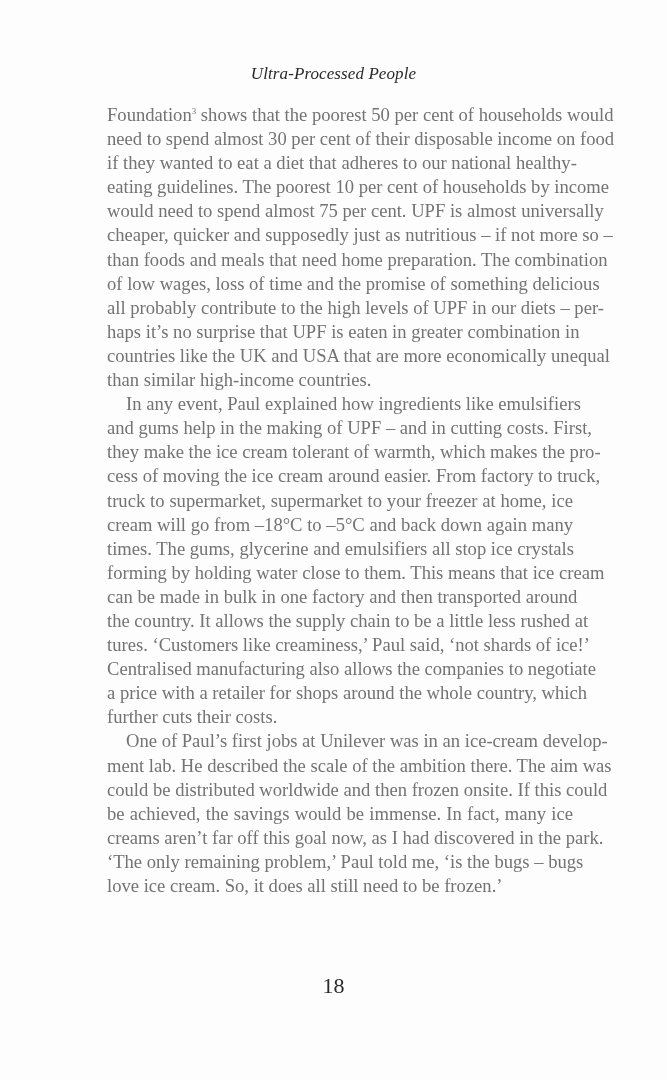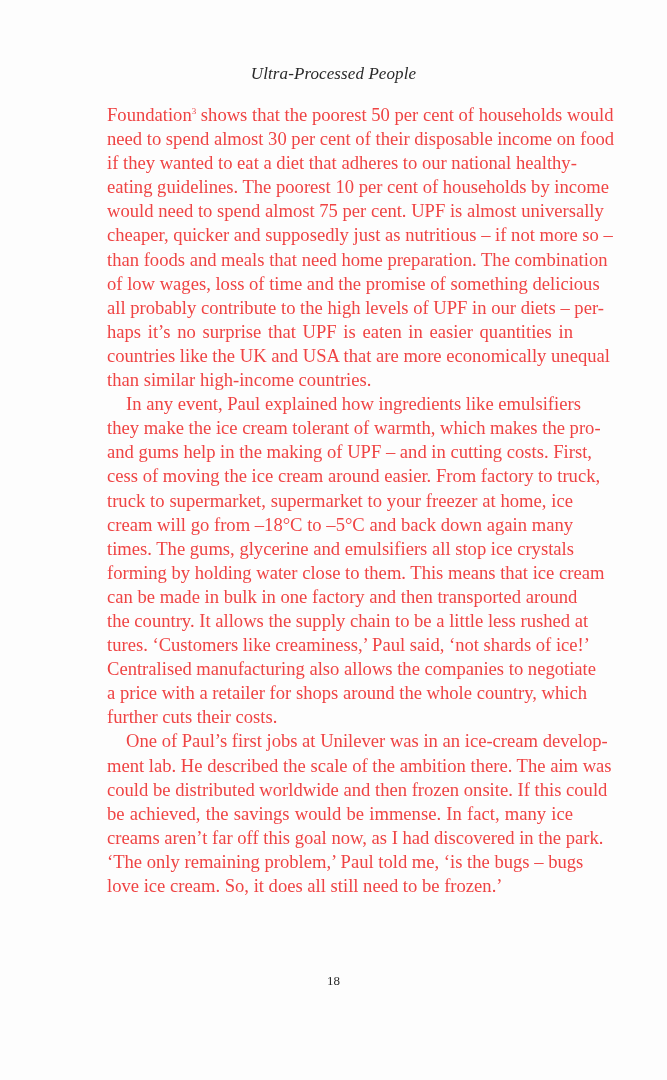--- a/index.html
+++ b/index.html
@@ -6,58 +6,58 @@
   body { width: 667px; height: 1080px; position: relative; overflow: hidden; }
   .page { position: absolute; left: 0; top: 0; width: 667px; height: 1080px; background: #fdfdfd; }
   .running-head {
     position: absolute; left: 0; right: 0; top: 64px; text-align: center;
     font-family: "Liberation Serif", "DejaVu Serif", serif; font-style: italic;
     font-size: 17px; color: #2a2a2a; letter-spacing: 0.1px;
   }
   .body-text {
     position: absolute; left: 107px; top: 103px; width: 466px;
     font-family: "Liberation Serif", "DejaVu Serif", serif;
-    font-size: 18.6px; line-height: 24.1px; color: #ef4444;
+    font-size: 18.6px; line-height: 24.1px; color: #737373;
   }
   .line {
     display: block; height: 24.1px; white-space: nowrap;
     text-align: justify; text-align-last: justify;
   }
   .line.last { text-align-last: left; }
   .line.indent { text-indent: 19px; }
   .page-number {
     position: absolute; left: 0; right: 0; top: 973px; text-align: center;
-    font-family: "Liberation Serif", "DejaVu Serif", serif; font-size: 13px; color: #2a2a2a;
+    font-family: "Liberation Serif", "DejaVu Serif", serif; font-size: 22px; color: #2a2a2a;
   }
   sup { font-size: 9px; vertical-align: 7px; line-height: 0; }
 </style>
 </head>
 <body>
 
 <div class="page">
   <div class="running-head">Ultra-Processed People</div>
   <div class="body-text" id="body-text">
       <div>
         <span class="line">Foundation<sup>3</sup> shows that the poorest 50 per cent of households would</span>
         <span class="line">need to spend almost 30 per cent of their disposable income on food</span>
         <span class="line">if they wanted to eat a diet that adheres to our national healthy-</span>
         <span class="line">eating guidelines. The poorest 10 per cent of households by income</span>
         <span class="line">would need to spend almost 75 per cent. UPF is almost universally</span>
         <span class="line">cheaper, quicker and supposedly just as nutritious – if not more so –</span>
         <span class="line">than foods and meals that need home preparation. The combination</span>
         <span class="line">of low wages, loss of time and the promise of something delicious</span>
         <span class="line">all probably contribute to the high levels of UPF in our diets – per-</span>
-        <span class="line">haps it’s no surprise that UPF is eaten in easier quantities in</span>
+        <span class="line">haps it’s no surprise that UPF is eaten in greater combination in</span>
         <span class="line">countries like the UK and USA that are more economically unequal</span>
         <span class="line last">than similar high-income countries.</span>
       </div>
       <div>
         <span class="line indent">In any event, Paul explained how ingredients like emulsifiers</span>
+        <span class="line">and gums help in the making of UPF – and in cutting costs. First,</span>
         <span class="line">they make the ice cream tolerant of warmth, which makes the pro-</span>
-        <span class="line">and gums help in the making of UPF – and in cutting costs. First,</span>
         <span class="line">cess of moving the ice cream around easier. From factory to truck,</span>
         <span class="line">truck to supermarket, supermarket to your freezer at home, ice</span>
         <span class="line">cream will go from –18°C to –5°C and back down again many</span>
         <span class="line">times. The gums, glycerine and emulsifiers all stop ice crystals</span>
         <span class="line">forming by holding water close to them. This means that ice cream</span>
         <span class="line">can be made in bulk in one factory and then transported around</span>
         <span class="line">the country. It allows the supply chain to be a little less rushed at</span>
         <span class="line">tures. ‘Customers like creaminess,’ Paul said, ‘not shards of ice!’</span>
         <span class="line">Centralised manufacturing also allows the companies to negotiate</span>
         <span class="line">a price with a retailer for shops around the whole country, which</span>

